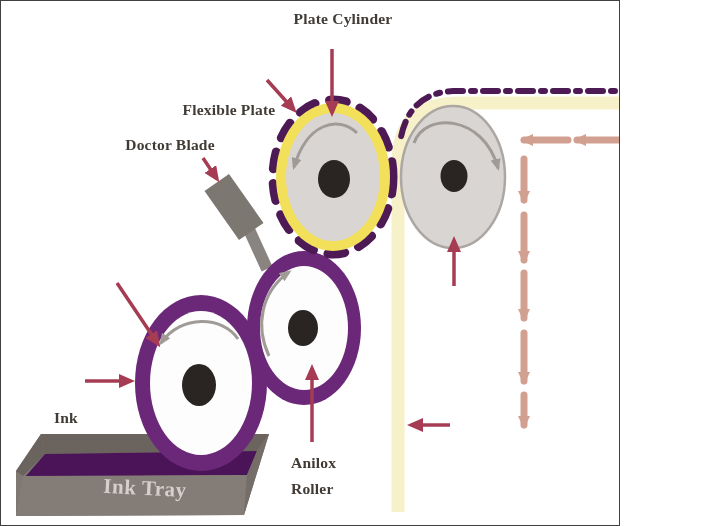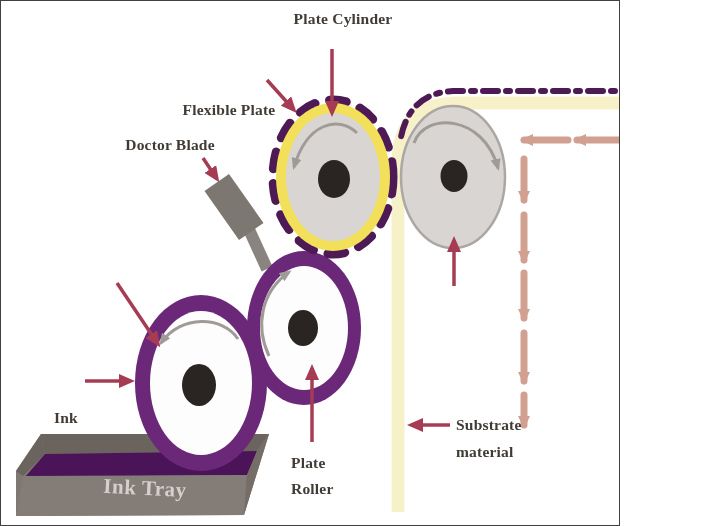--- a/index.html
+++ b/index.html
@@ -111,18 +111,16 @@
       <line x1="311" y1="441" x2="311" y2="367" marker-end="url(#mh-crimson)"></line>
       <line x1="453" y1="285" x2="453" y2="239" marker-end="url(#mh-crimson)"></line>
       <line x1="449" y1="424" x2="410" y2="424" marker-end="url(#mh-crimson)"></line>
     </g>
   </svg>
 
   <div class="lbl center" id="lbl-plate">Plate Cylinder</div>
   <div class="lbl center" id="lbl-flexible">Flexible Plate</div>
   <div class="lbl center" id="lbl-doctor">Doctor Blade</div>
   <div class="lbl center" id="lbl-ink">Ink</div>
-  <div class="lbl" id="lbl-anilox">Plate
+  <div class="lbl" id="lbl-anilox">Anilox
 Roller</div>
-  <div class="lbl" id="lbl-substrate">Substrate
-material</div>
   <div class="lbl" id="lbl-inktray">Ink Tray</div>
 </div>
 
 </body></html>

